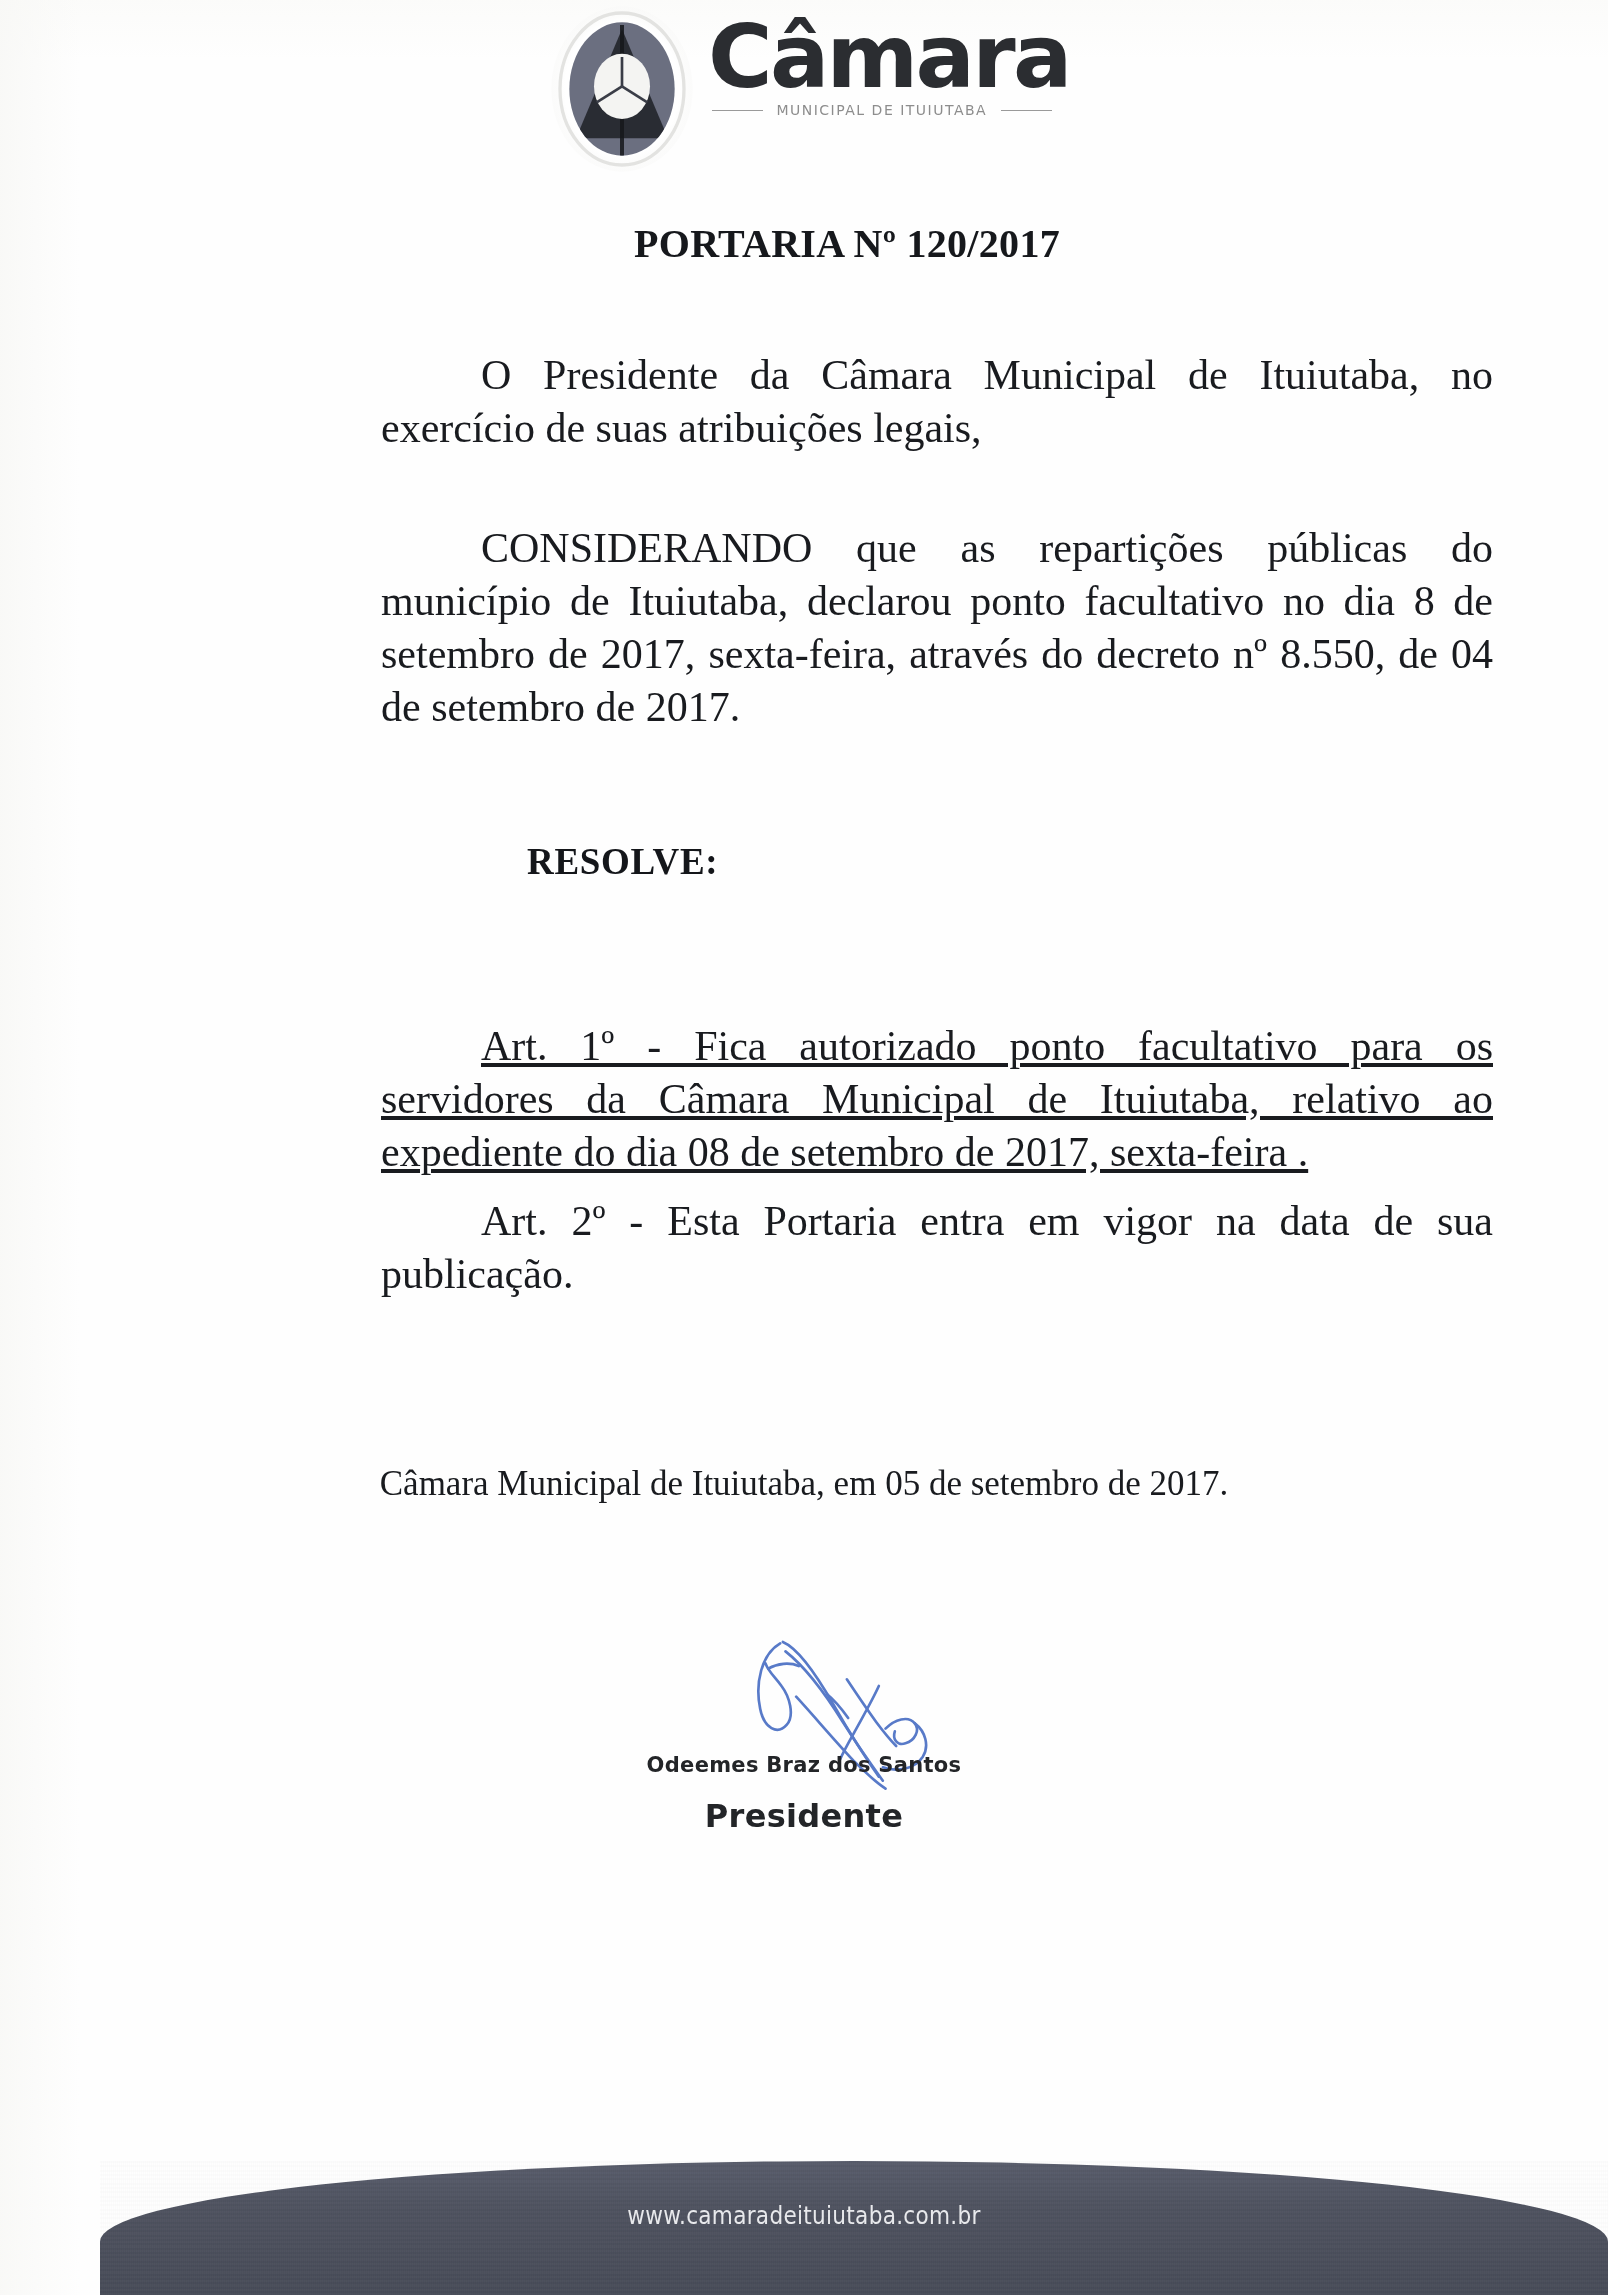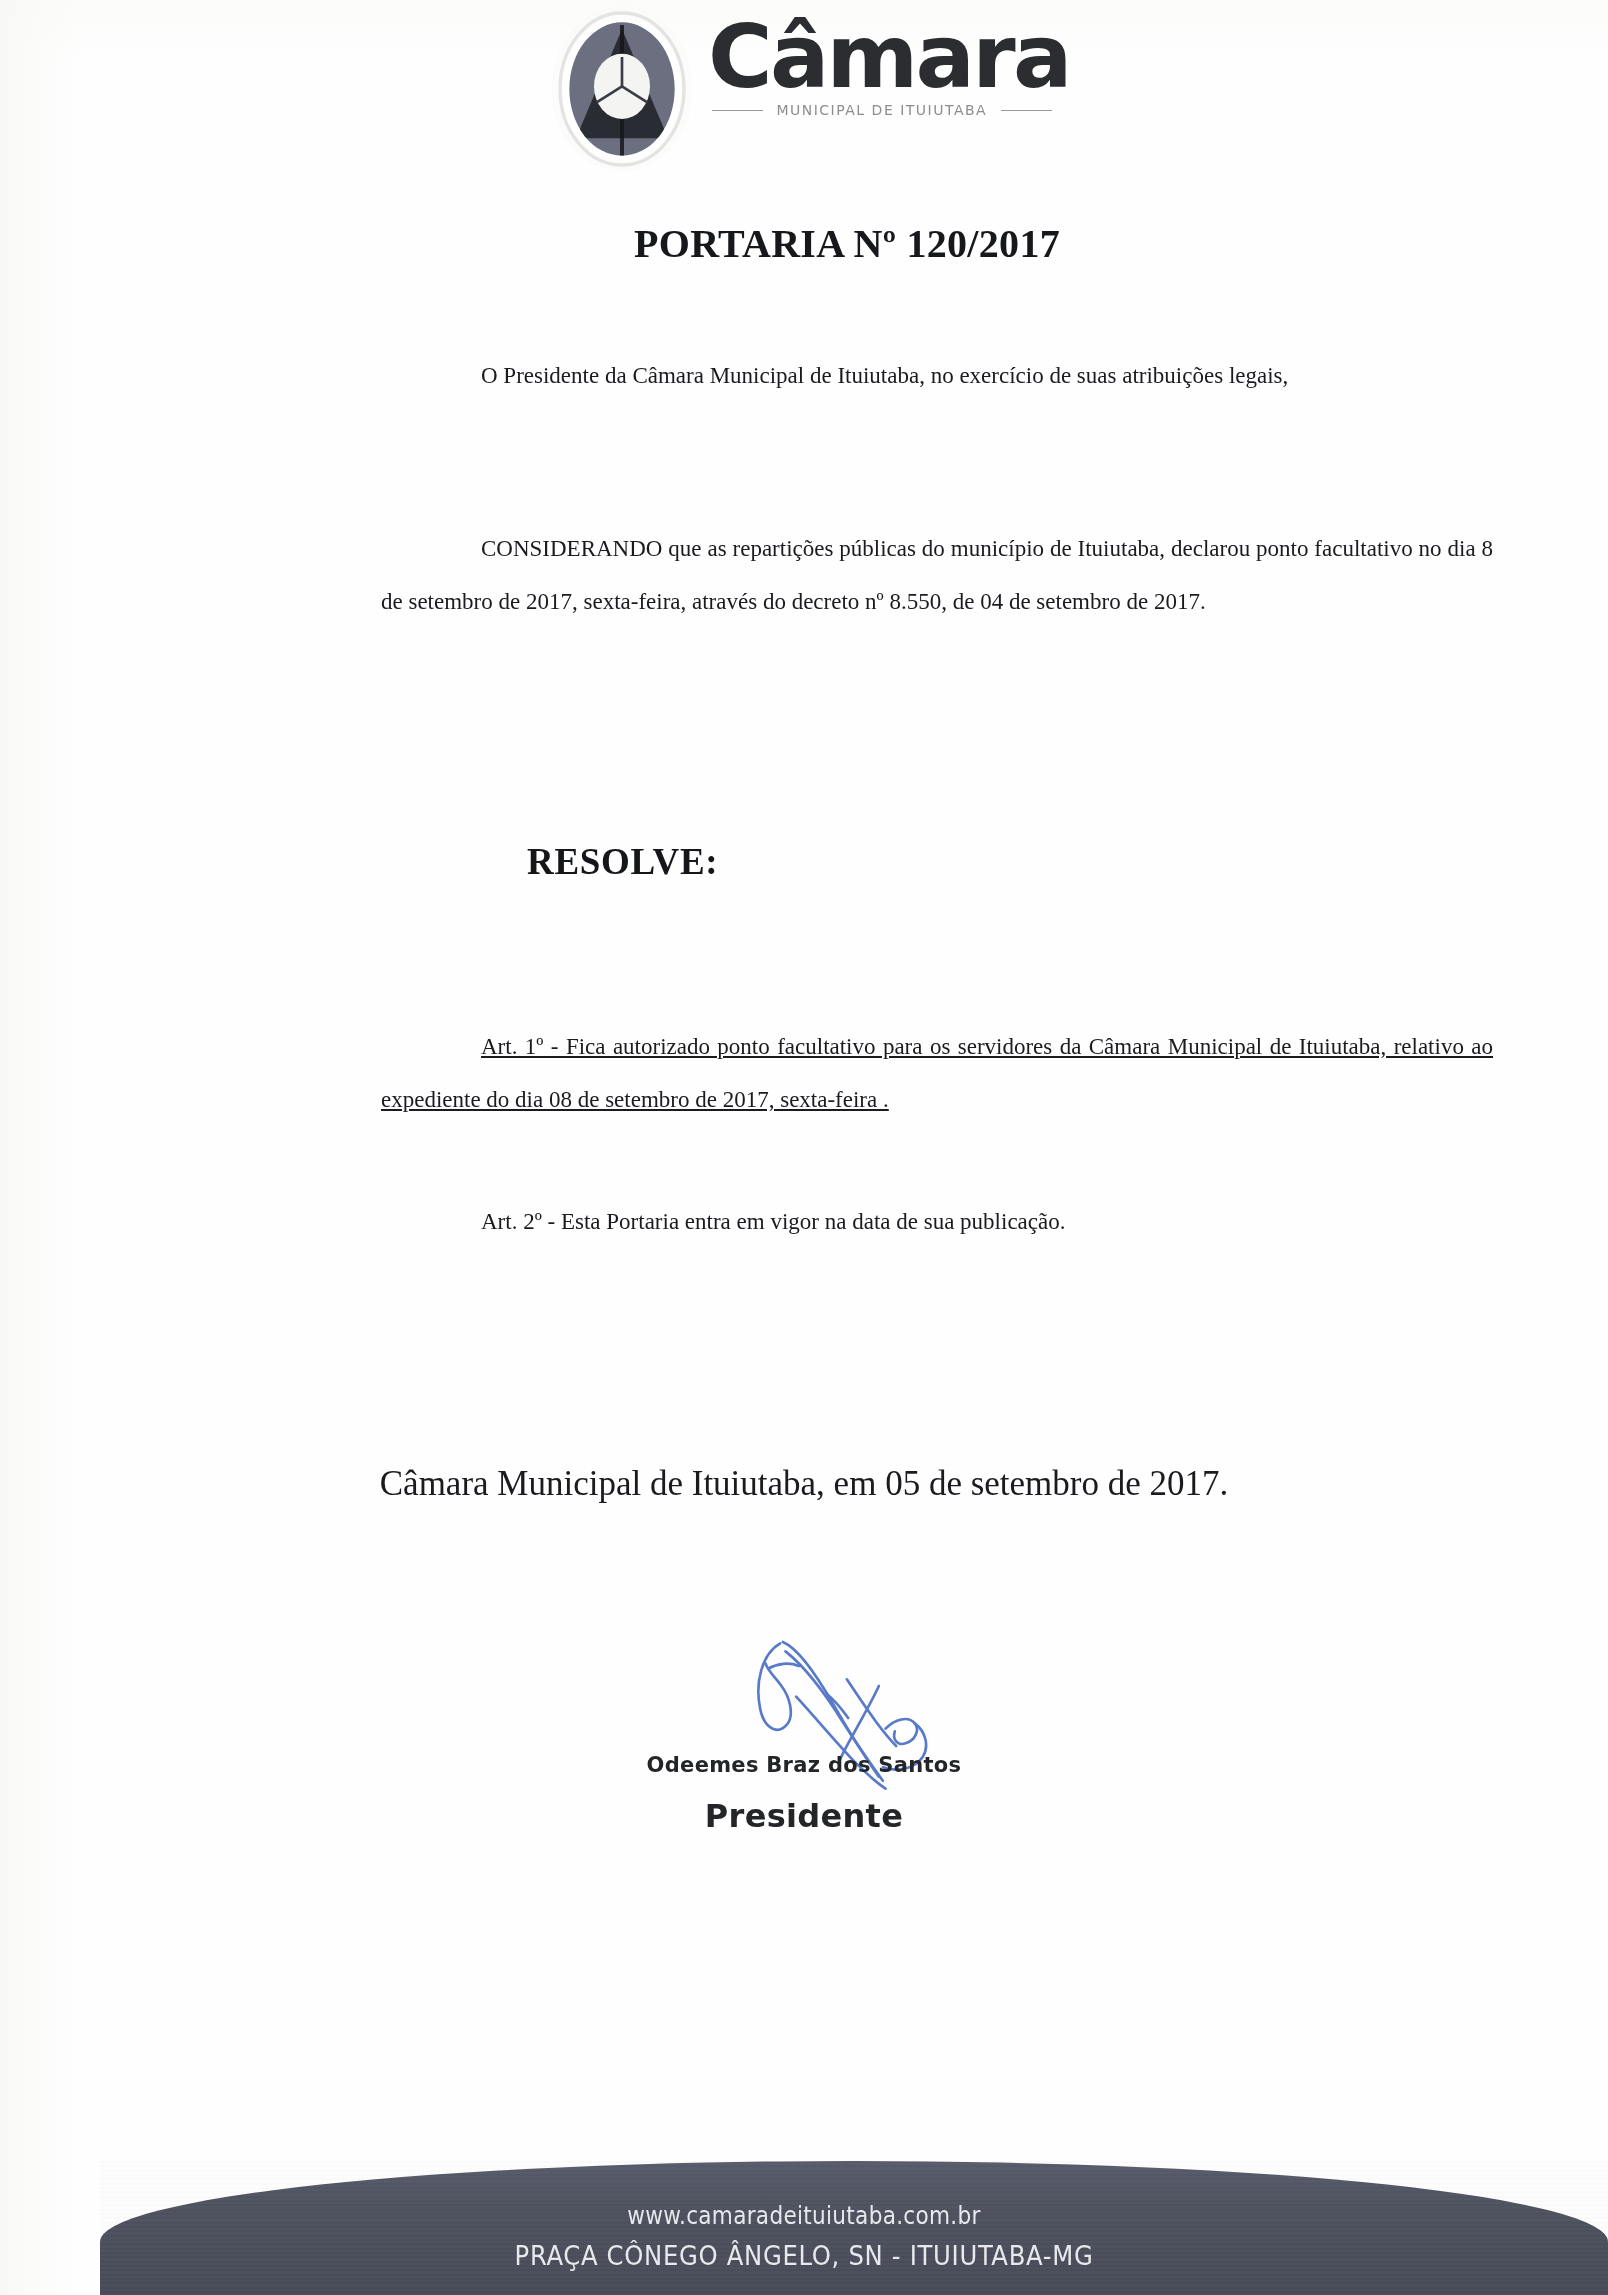--- a/index.html
+++ b/index.html
@@ -99,21 +99,21 @@
   
   .body-area {
     position: absolute;
     left: 381px;
     top: 0;
     width: 1112px;
   }
   .para {
     position: absolute;
     width: 1112px;
-    font-size: 23px;
+    font-size: 42px;
     line-height: 53px;
     color: #191b1f;
     text-align: justify;
     text-align-last: left;
     hyphens: none;
   }
   .para .indent { display: inline-block; width: 100px; }
 
   .resolve {
     position: absolute;
@@ -295,17 +295,16 @@
     </div>
     <div class="sig-name">Odeemes Braz dos Santos</div>
     <div class="sig-role">Presidente</div>
   </div>
 
   <div class="footer">
     <div class="footer-band">
       <div class="footer-noise"></div>
     </div>
     <div class="footer-text footer-url">www.camaradeituiutaba.com.br</div>
-    <div class="footer-text footer-addr">PRAÇA CÔNEGO ÂNGELO, SN - ITUIUTABA-MG</div>
   </div>
 
 </div>
 
 
 </body></html>

